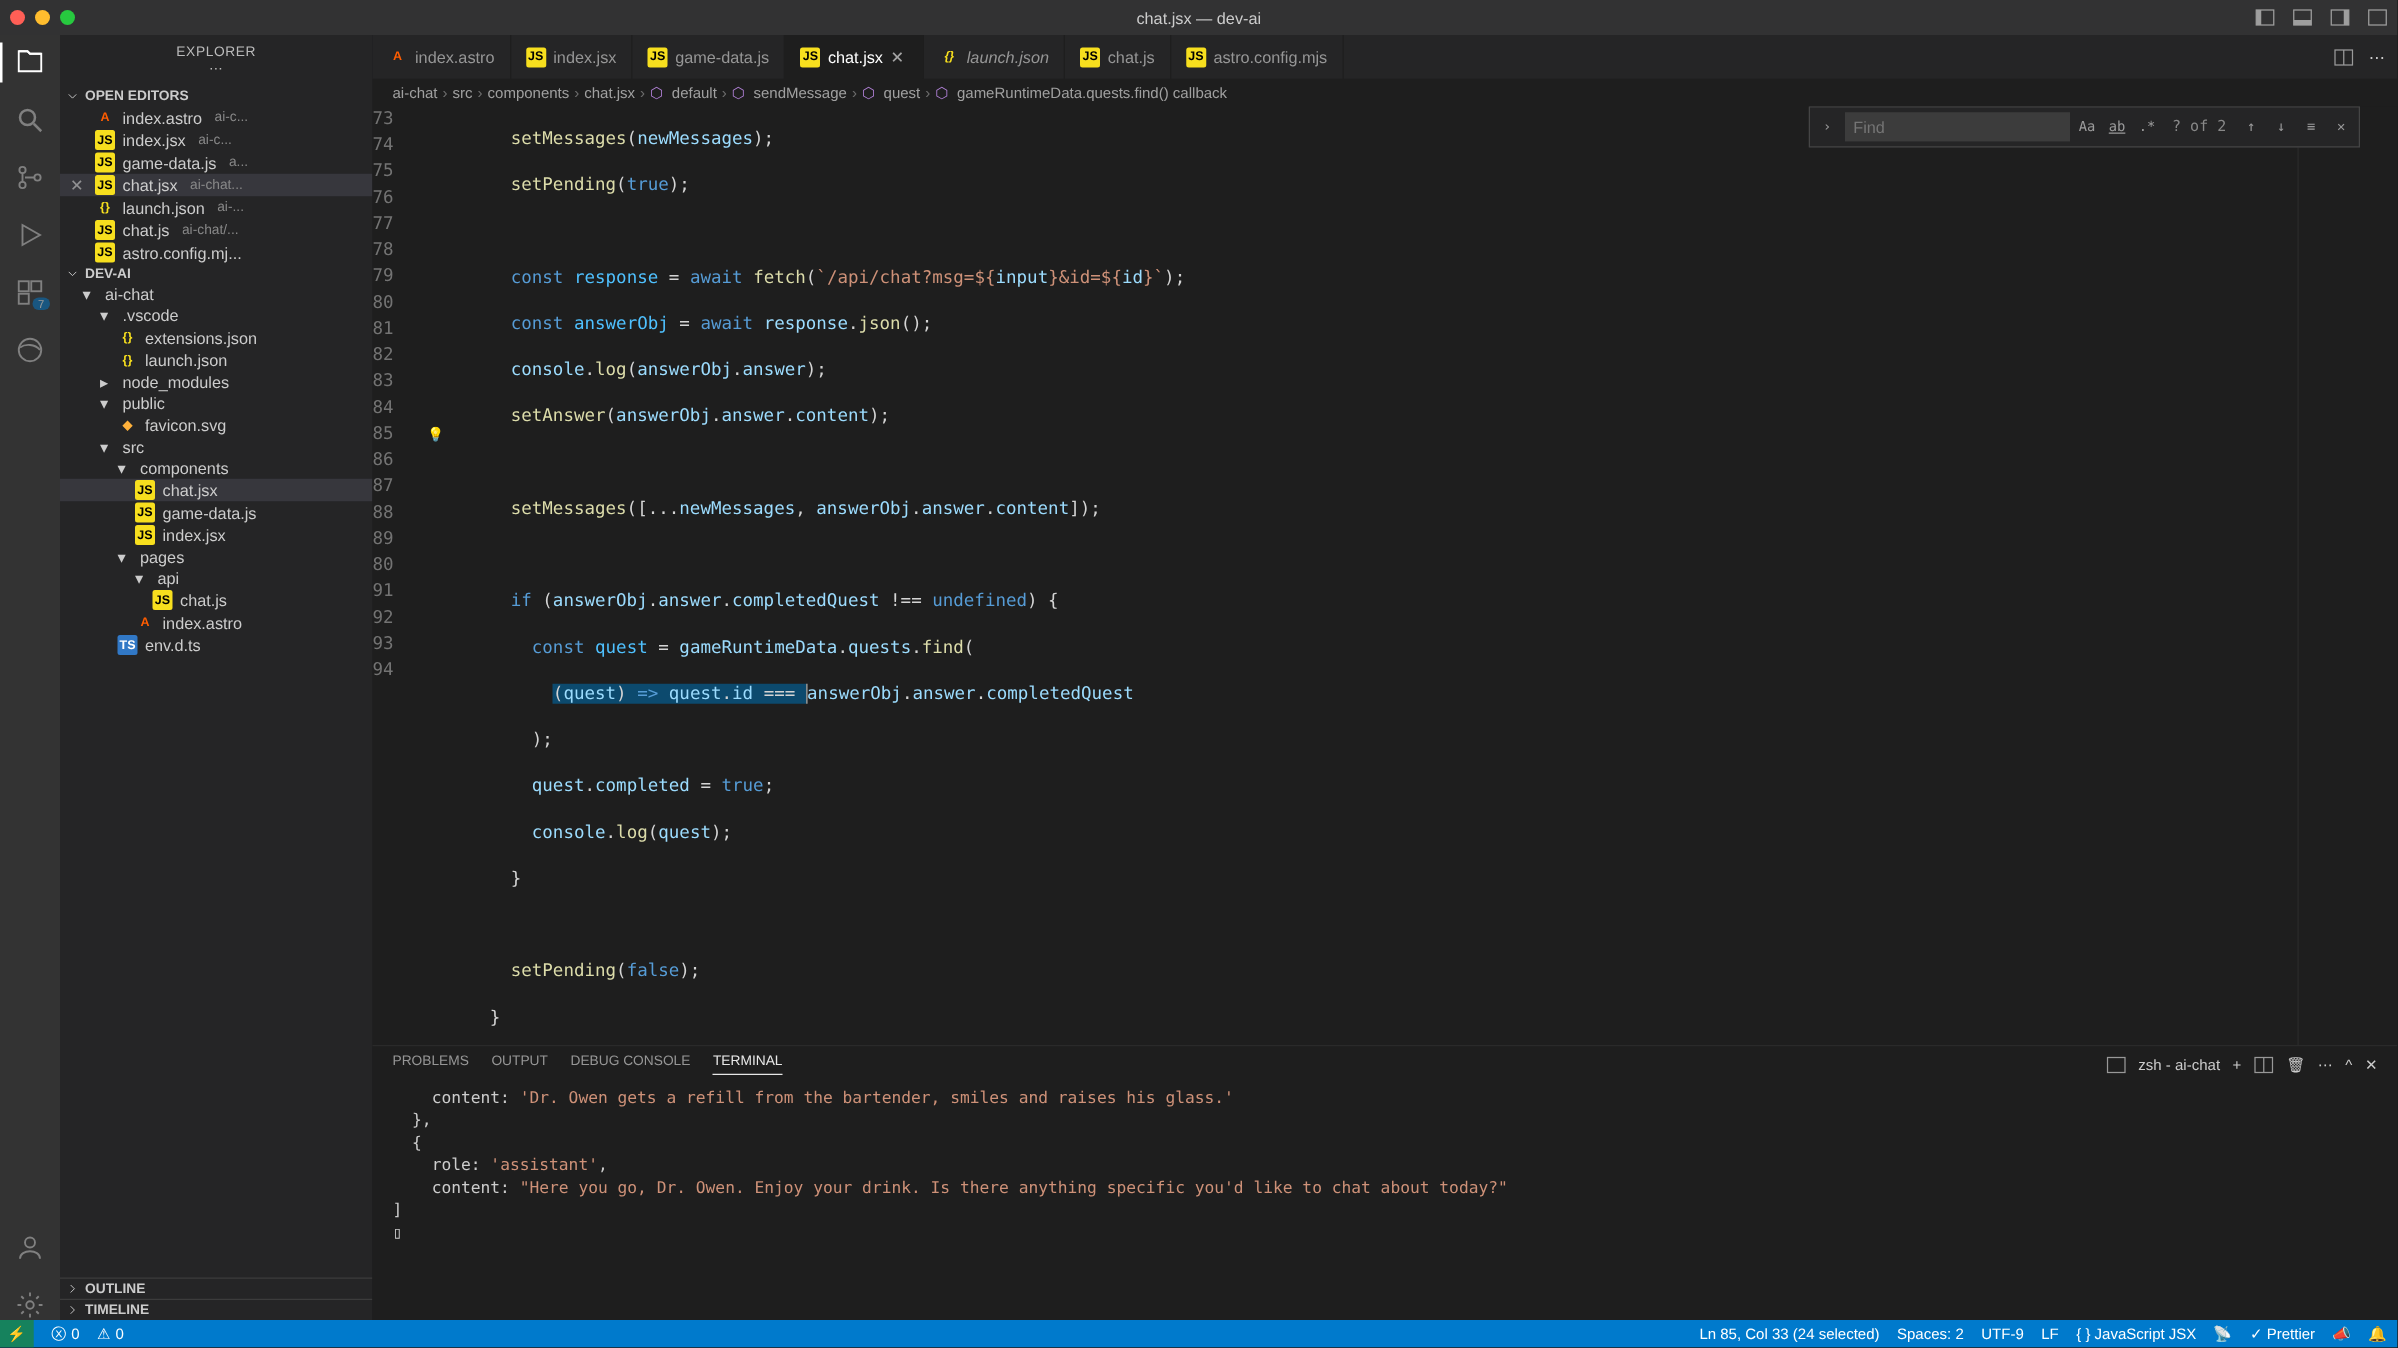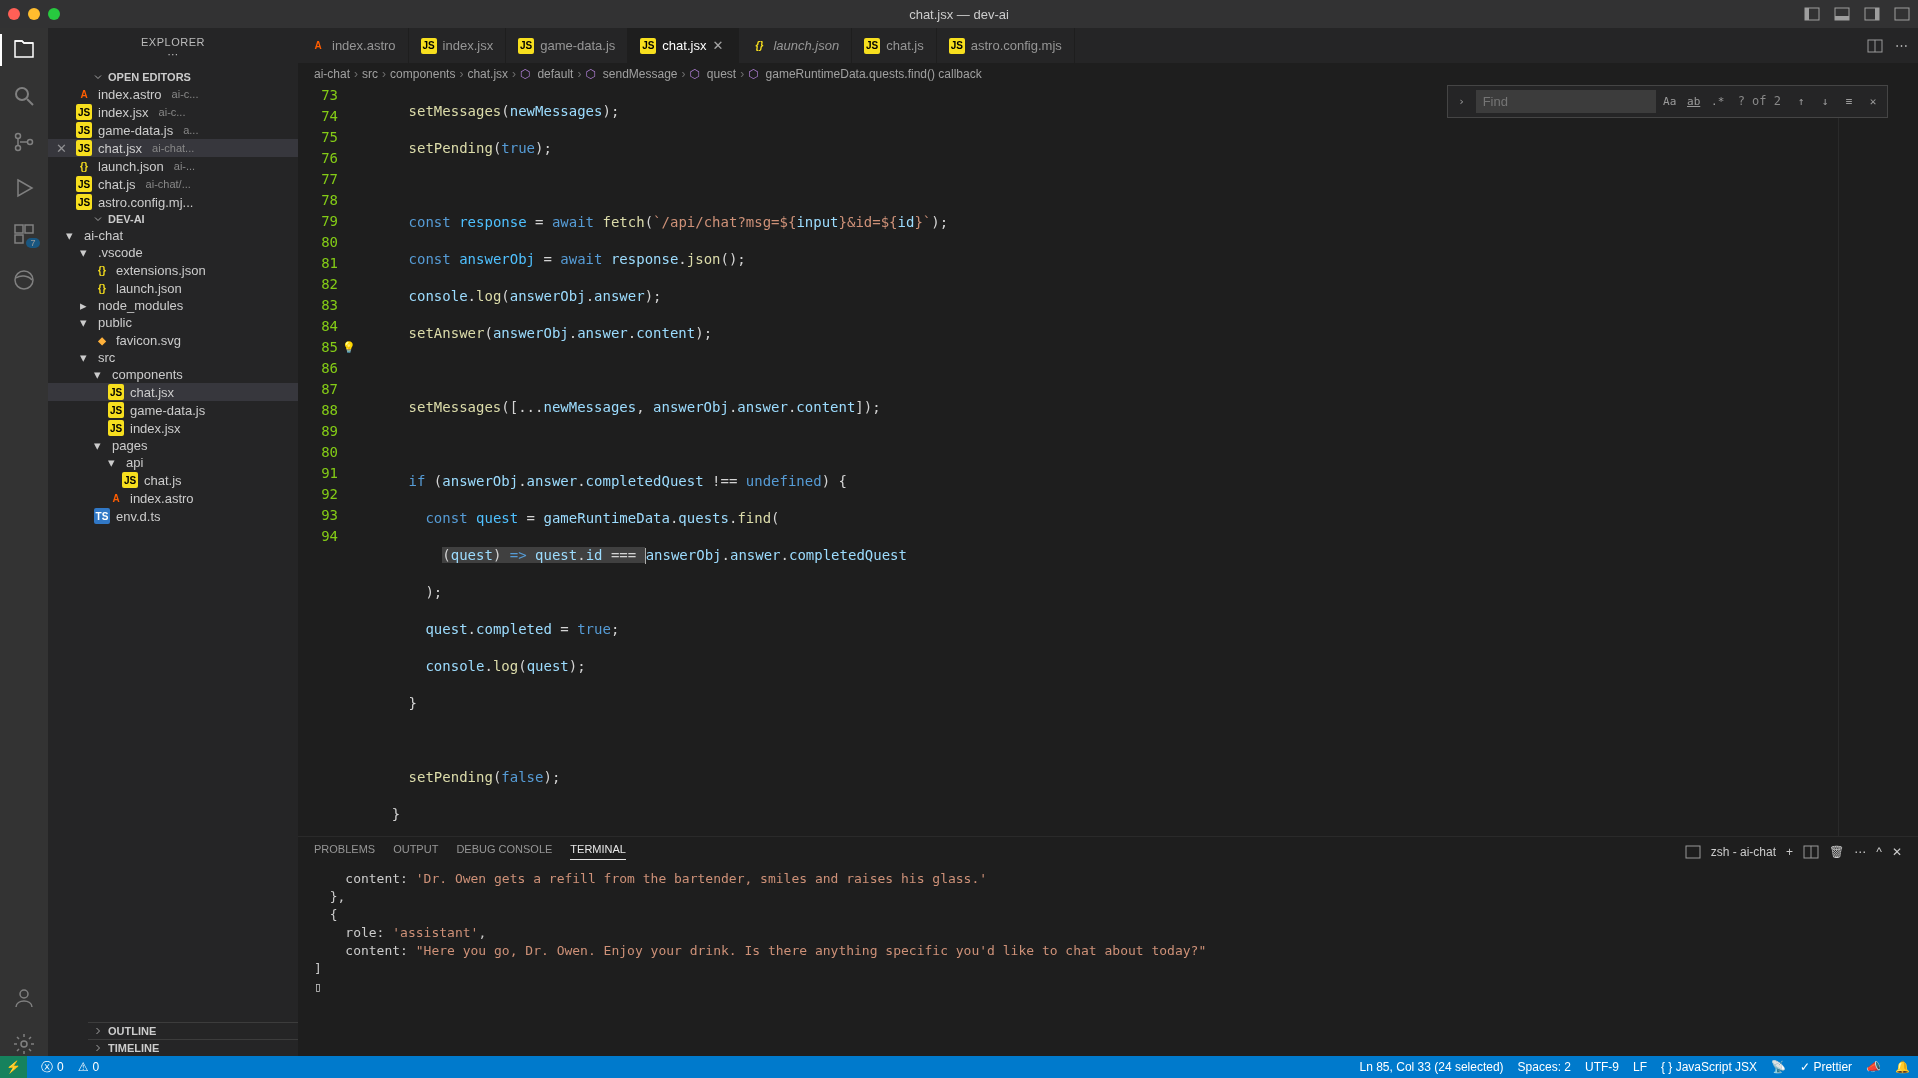--- a/index.html
+++ b/index.html
@@ -12,45 +12,45 @@
 .title-right { margin-left:auto; display:flex; gap:14px; }
 .title-right svg { width:16px; height:16px; fill:#ccc; opacity:.7 }
 .main { display:flex; height:calc(1078px - 28px - 22px); }
 .activity { width:48px; background:#333333; display:flex; flex-direction:column; align-items:center; padding-top:10px; gap:22px; }
 .activity .ic { width:24px; height:24px; opacity:.5; position:relative; }
 .activity .ic.active { opacity:1; }
 .activity .ic.active::before { content:''; position:absolute; left:-12px; top:-4px; width:2px; height:32px; background:#fff; }
 .badge { position:absolute; bottom:-2px; right:-4px; background:#007acc; color:#fff; font-size:9px; border-radius:8px; padding:0 4px; min-width:14px; text-align:center; }
 .sidebar { width:250px; background:#252526; display:flex; flex-direction:column; }
 .sb-head { display:flex; align-items:center; justify-content:space-between; padding:8px 12px; font-size:11px; color:#bbb; letter-spacing:.5px;flex-direction:column; }
-.sb-sec-head { display:flex; align-items:center; gap:4px; padding:2px 4px; font-size:11px; font-weight:600; cursor:pointer;margin-left:40px; }
+.sb-sec-head { display:flex; align-items:center; gap:4px; padding:2px 4px; font-size:11px; font-weight:600; cursor:pointer; }
 .sb-sec-head .chev { width:12px; height:12px; }
 .file-row { display:flex; align-items:center; gap:6px; padding:1px 8px; font-size:13px; cursor:pointer; white-space:nowrap; }
 .file-row.active { background:#37373d; }
 .file-row .dim { color:#888; font-size:11px; margin-left:4px; overflow:hidden; text-overflow:ellipsis; }
 .file-row .closex { width:14px;opacity:.6 }
 .ficon { width:16px; height:16px; flex-shrink:0; display:flex; align-items:center; justify-content:center; font-size:10px; font-weight:bold; border-radius:2px;}
 .ic-astro{color:#ff5d01}.ic-js{background:#f7df1e;color:#000}.ic-json{color:#f7df1e}.ic-ts{background:#3178c6;color:#fff}.ic-svg{color:#ffb13b}
 .editor { flex:1; display:flex; flex-direction:column; background:#1e1e1e; min-width:0; }
 .tabs { display:flex; background:#252526; height:35px; align-items:stretch; }
 .tab { display:flex; align-items:center; gap:6px; padding:0 12px; font-size:13px; color:#969696; border-right:1px solid #1e1e1e; cursor:pointer; }
 .tab.active { background:#1e1e1e; color:#fff; }
 .tab.italic { font-style:italic; }
 .tab .close{width:14px;opacity:.6}
 .tabs-actions { margin-left:auto; display:flex; align-items:center; gap:12px; padding:0 10px; }
 .breadcrumb { display:flex; align-items:center; gap:4px; padding:4px 16px; font-size:12px; color:#a0a0a0; }
 .breadcrumb .sep { opacity:.6; }
 .bc-ic{width:14px;height:14px;display:inline-flex}
 .code-area { flex:1; display:flex; font-family:Menlo,Consolas,monospace; font-size:14px; line-height:21px; position:relative; overflow:hidden; }
-.gutter { width:60px; text-align:right; color:#84cc16; padding-right:20px; user-select:none; }
+.gutter { width:60px; color:#737373; padding-right:20px; user-select:none; }
 .gutter .ln { height:21px; position:relative;}
 .gutter .bulb::before { content:'💡'; position:absolute; right:-18px; font-size:11px; }
 .code { flex:1; color:#d4d4d4; white-space:pre; position:relative; }
 .code .line { height:21px;margin-top:16px; }
-.code .hl-sel { background:#404040; }
+.code .hl-sel { background:#0c4a6e; }
 .tk-kw{color:#569cd6}.tk-fn{color:#dcdcaa}.tk-var{color:#9cdcfe}.tk-str{color:#ce9178}.tk-const{color:#4fc1ff}.tk-prop{color:#9cdcfe}
 .find-widget { position:absolute; top:0; right:30px; background:#252526; border:1px solid #454545; display:flex; align-items:center; padding:4px; gap:4px; z-index:5; }
 .find-widget input { background:#3c3c3c; border:1px solid #3c3c3c; color:#ccc; padding:3px 6px; width:180px; font-size:13px; }
 .find-opt { width:20px; height:20px; display:flex; align-items:center; justify-content:center; opacity:.7; font-size:11px; cursor:pointer; }
 .find-count{color:#888;font-size:12px;padding:0 6px}
 .minimap{width:80px;background:#1e1e1e;border-left:1px solid #2a2a2a}
 .panel { height:220px; border-top:1px solid #2a2a2a; background:#1e1e1e; display:flex; flex-direction:column; }
 .panel-tabs { display:flex; gap:18px; padding:6px 16px; font-size:11px; }
 .panel-tab { color:#969696; cursor:pointer; padding-bottom:4px; }
 .panel-tab.active { color:#e7e7e7; border-bottom:1px solid #e7e7e7; }

